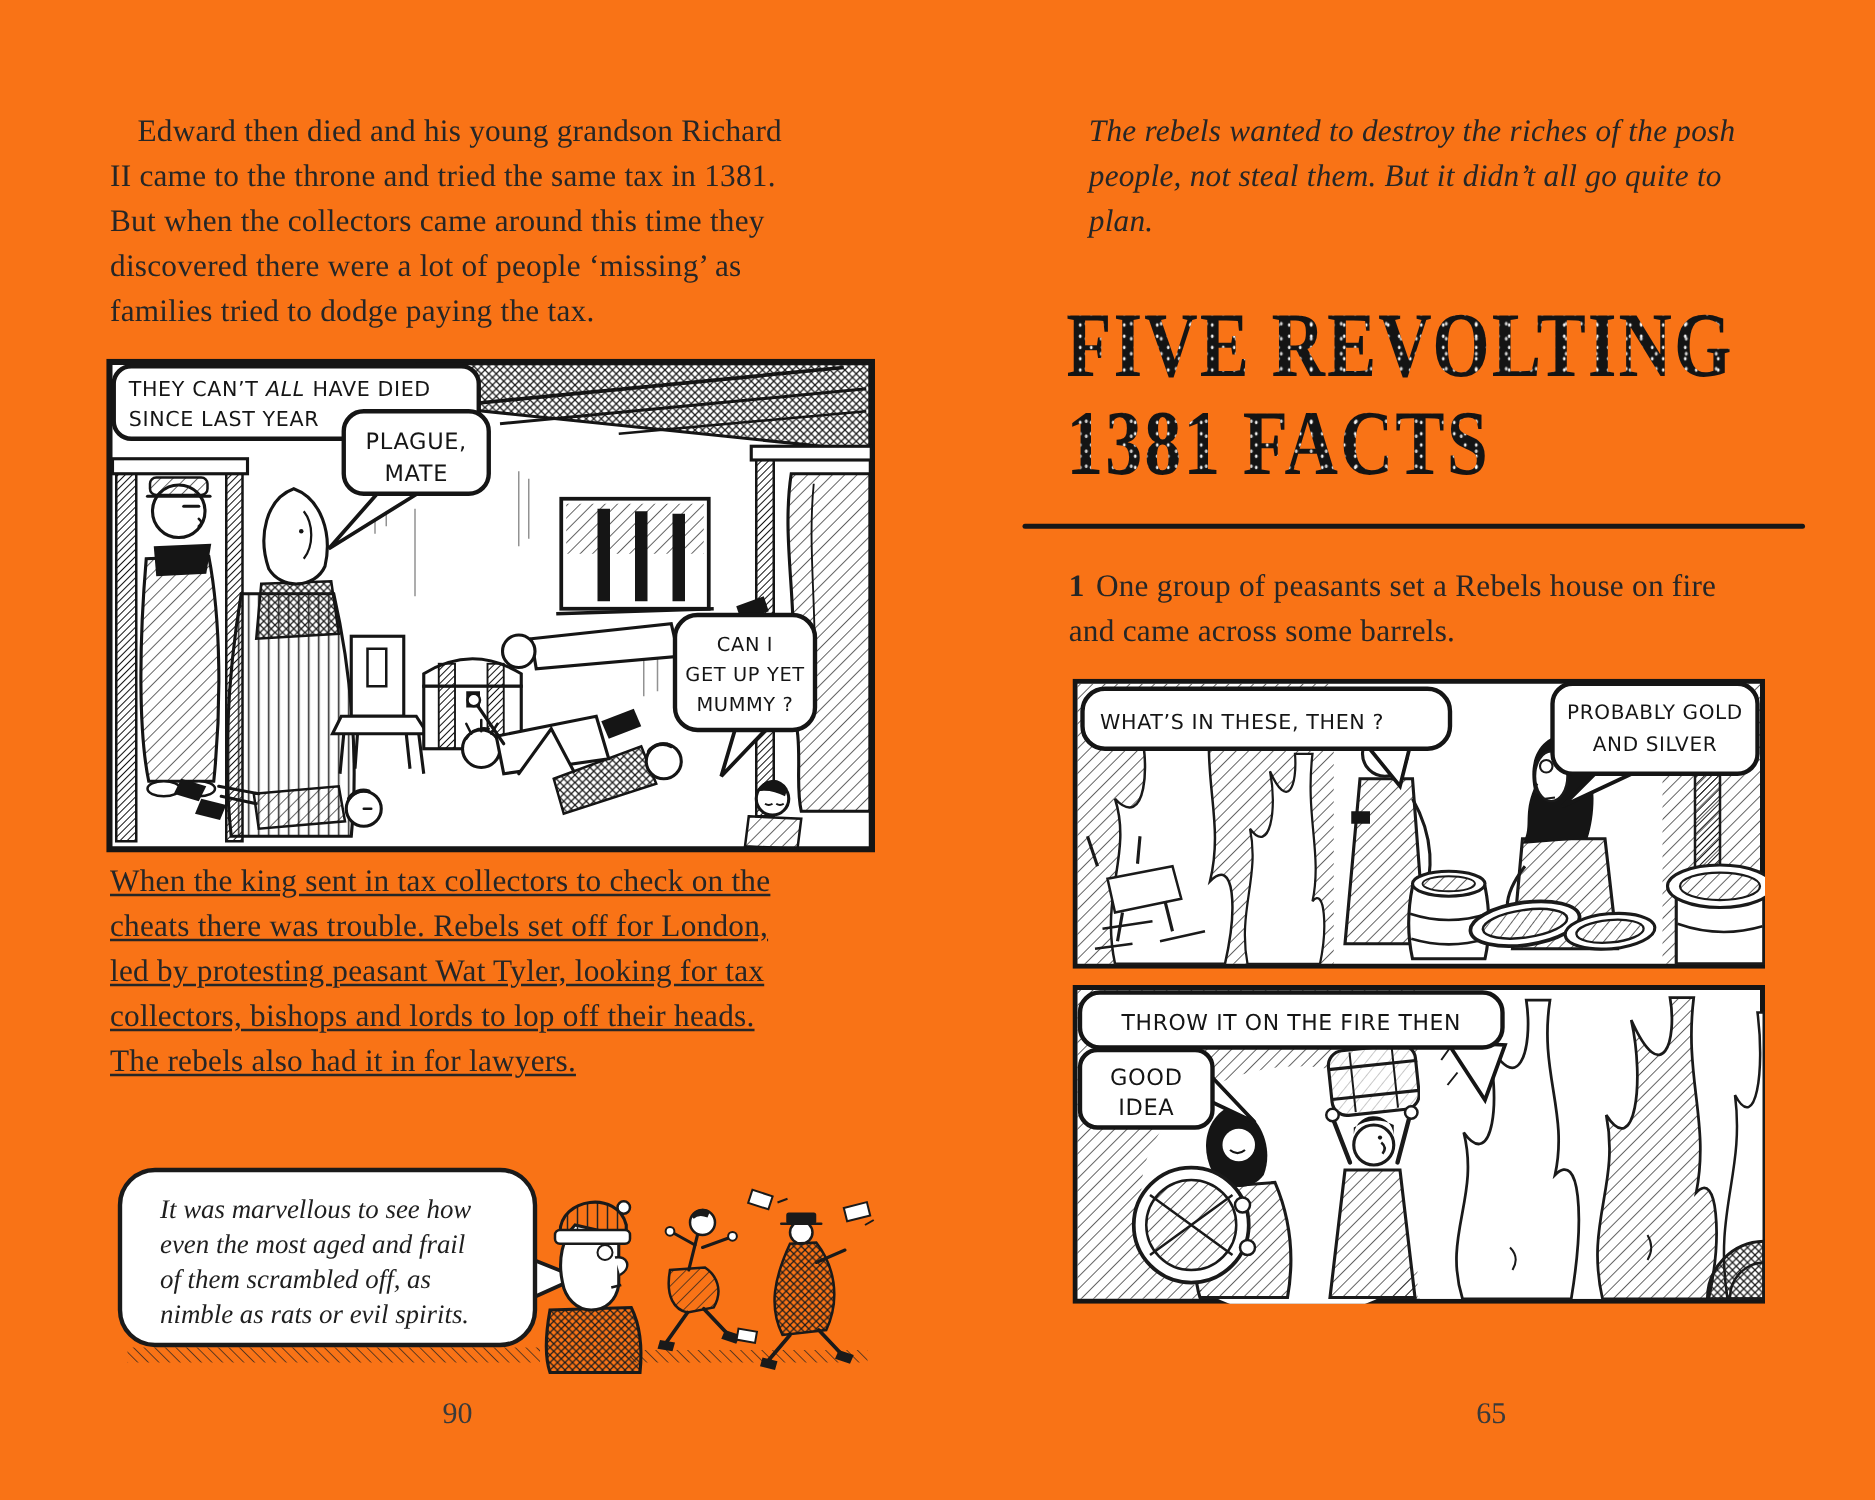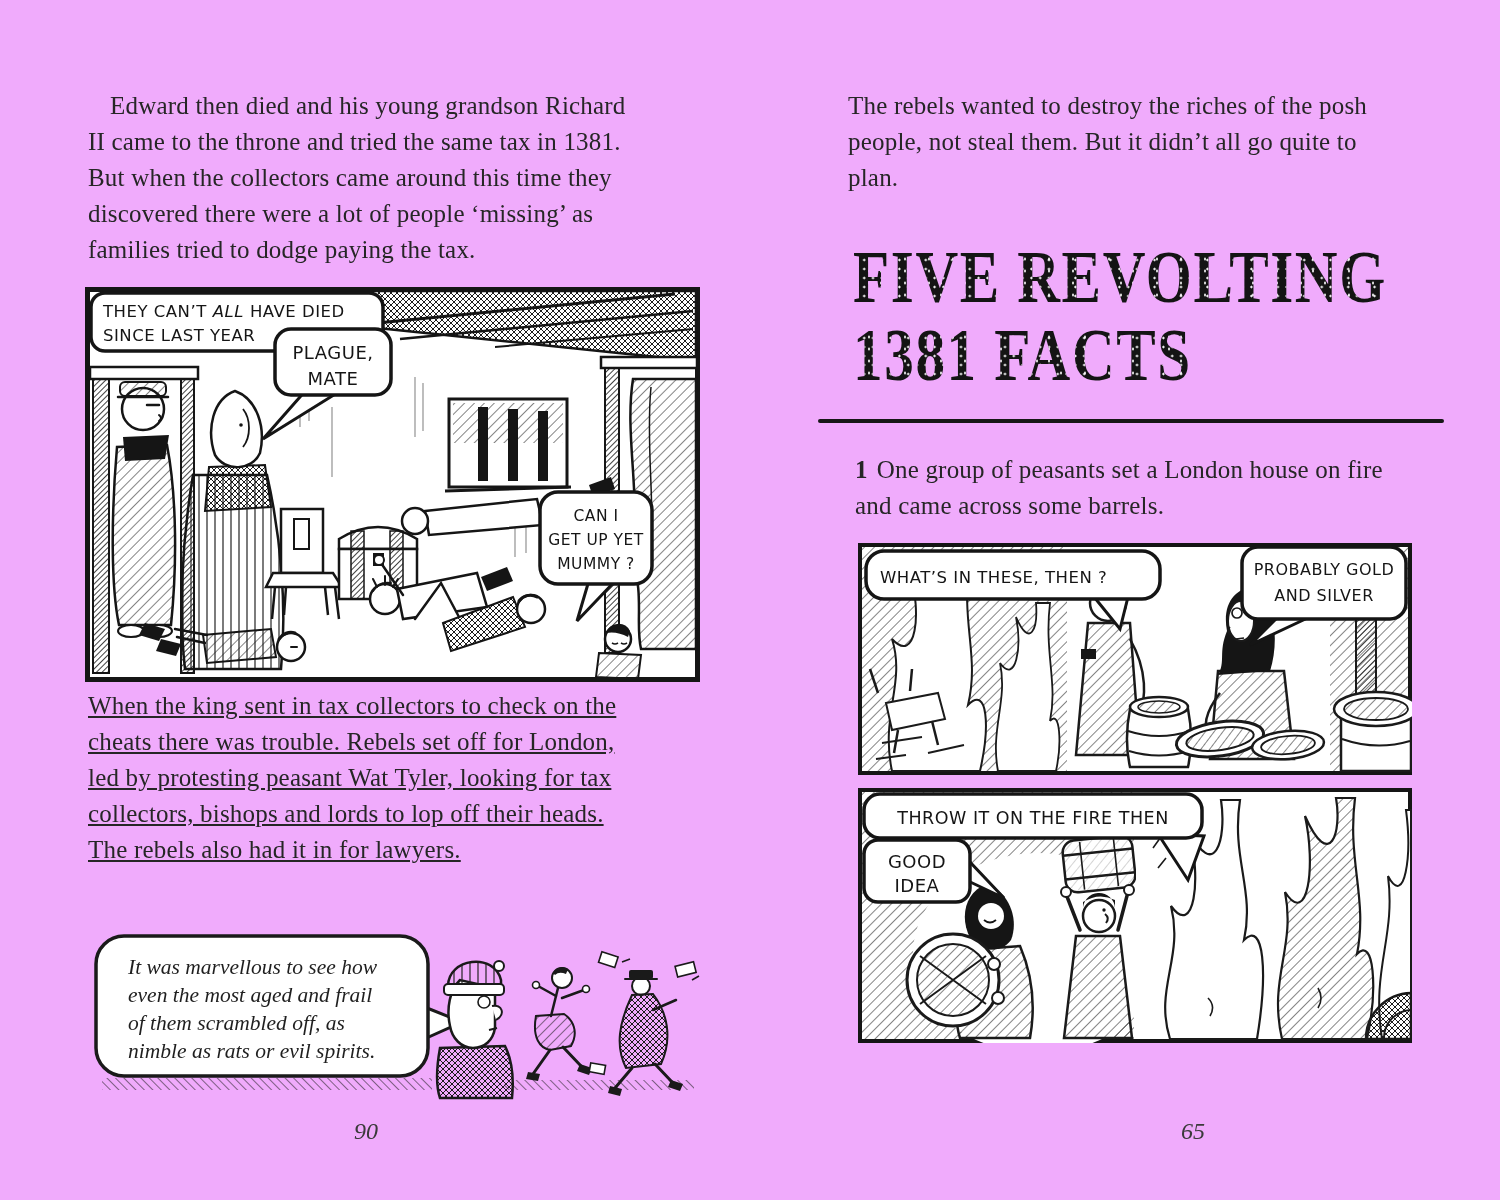--- a/index.html
+++ b/index.html
@@ -1,21 +1,21 @@
 <!DOCTYPE html>
 <html><head>
 <meta charset="utf-8">
 <style>
   html,body{margin:0;padding:0;background:#ffffff;}
-  #book{position:relative;width:1500px;height:1200px;background:#f0abfc;overflow:hidden;
+  #book{position:relative;width:1500px;height:1200px;background:#f97316;overflow:hidden;
         font-family:"Liberation Serif","DejaVu Serif",serif;color:#242424;}
   .abs{position:absolute;}
   .body-text{font-size:25px;line-height:36px;color:#262626;letter-spacing:.2px;}
   .indent{text-indent:22px;}
-  .page-num{font-size:24px;color:#3a3a3a;text-align:center;font-style:italic;}
+  .page-num{font-size:24px;color:#3a3a3a;text-align:center;}
   .fact-num{font-weight:bold;margin-right:9px;}
   .heading-line{
     font-family:"Liberation Serif","DejaVu Serif",serif;font-weight:bold;
     font-size:74px;line-height:78px;letter-spacing:2px;white-space:nowrap;
     color:#181818;transform:scaleX(.8);transform-origin:left top;
   }
   @supports (-webkit-background-clip:text){
     .heading-line{
       background-color:#141414;
       background-image:
@@ -242,31 +242,31 @@
         <rect x="498" y="136" width="15" height="9" transform="rotate(10 505 140)"></rect>
         <path d="M530,34 l8,-3 M600,52 l7,-4" fill="none"></path>
       </g>
     </svg>
 
     <div class="abs page-num" style="left:86px;top:1118px;width:560px;">90</div>
   </div>
 
   <div class="abs" style="left:750px;top:0;width:750px;height:1200px;">
 
-    <div class="abs body-text" style="left:98px;top:88px;width:540px;">The rebels wanted to destroy the riches of the posh people, not steal them. But it didn’t all go quite to plan.</div>
+    <div class="abs body-text" style="left:121px;top:88px;width:540px;font-style:italic;">The rebels wanted to destroy the riches of the posh people, not steal them. But it didn’t all go quite to plan.</div>
 
     <div class="abs" style="left:103px;top:238px;">
       <div class="heading-line">FIVE REVOLTING</div>
       <div class="heading-line">1381 FACTS</div>
     </div>
 
     <div class="abs rule" style="left:68px;top:419px;width:626px;height:4px;"></div>
 
     <div class="abs body-text" style="left:105px;top:452px;width:552px;">
-      <span class="fact-num">1</span><span>One group of peasants set a London house on fire and came across some barrels.</span>
+      <span class="fact-num">1</span><span>One group of peasants set a Rebels house on fire and came across some barrels.</span>
     </div>
 
     <svg class="abs" style="left:108px;top:543px;" width="554" height="232" viewBox="0 0 554 232">
       <rect x="2" y="2" width="550" height="228" fill="#fff" stroke="#151515" stroke-width="4"></rect>
 
       <g>
         <rect x="4" y="4" width="205" height="224" fill="url(#pd)"></rect>
         <path d="M34,228 C22,172 48,140 34,96 C58,122 64,70 52,30 C76,72 90,44 86,16 L112,16 C102,80 122,112 110,162 C130,142 132,184 122,228 Z" fill="#fff" stroke="#1a1a1a" stroke-width="2"></path>
         <path d="M140,228 C132,186 150,158 142,120 C158,142 164,104 158,74 C172,106 180,86 178,60 L192,60 C186,110 200,140 192,178 C202,166 204,200 198,228 Z" fill="#fff" stroke="#1a1a1a" stroke-width="1.8"></path>
       </g>

